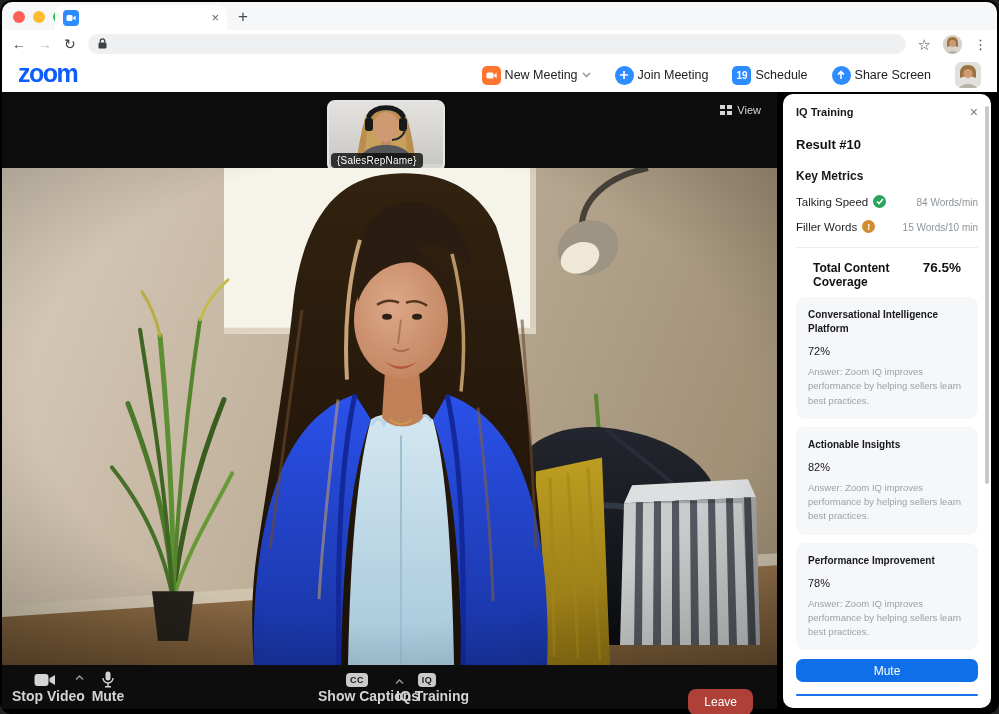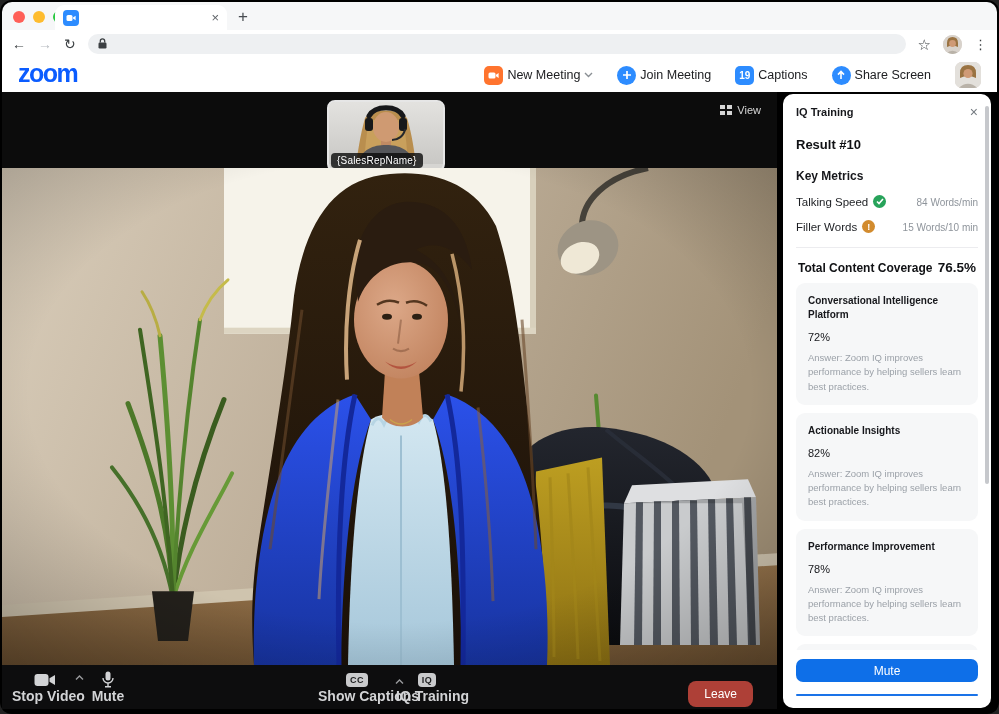--- a/index.html
+++ b/index.html
@@ -45,38 +45,38 @@
   .video { height:497px; position:relative; overflow:hidden; background:#202020; }
   .video svg { display:block; width:100%; height:100%; }
 
   
   .controls { height:44px; margin-bottom:3px; background:#0d0d0e; position:relative; color:#d9dadb; }
   .ctrl { position:absolute; top:6px; text-align:center; cursor:pointer; }
   .ctrl .lbl { font-size:14px; color:#d2d3d5; margin-top:0; white-space:nowrap;font-weight:bold; }
   .ctrl .icn { height:17px; display:flex; align-items:center; justify-content:center; }
   .badge { display:inline-block; background:#c9cacc; color:#1b1c1e; font-size:9px; font-weight:bold; padding:2px 4px; border-radius:4px; letter-spacing:.5px; }
   .chev { position:absolute; top:4px; }
-  .leave-btn { position:absolute; right:24px; top:16px; background:#ae4037; color:#fff; font-size:12px; border:none; border-radius:8px; padding:6px 16px; cursor:pointer; }
+  .leave-btn { position:absolute; right:24px; top:24px; background:#ae4037; color:#fff; font-size:12px; border:none; border-radius:8px; padding:6px 16px; cursor:pointer; }
 
   
   .panel { width:208px; margin:2px 6px 4px 6px; background:#fff; border-radius:10px; display:flex; flex-direction:column; position:relative; overflow:hidden; }
   .p-head { padding:11px 13px 4px; display:flex; align-items:center; }
   .p-title { font-size:11px; font-weight:bold; color:#17181c; }
   .p-close { margin-left:auto; color:#747a80; font-size:14px; line-height:1; cursor:pointer; }
   .p-scroll { flex:1; overflow:hidden; padding:0 13px; }
   .result { font-size:13px; font-weight:bold; color:#101114; margin-top:14px; }
   .km-head { font-size:12px; font-weight:bold; color:#17181c; margin-top:17px; }
   .mrow { display:flex; align-items:flex-end; margin-top:12px; }
   .mrow .mlabel { font-size:11.5px; color:#1c1e22; display:flex; align-items:center; gap:5px; }
   .mrow .mval { margin-left:auto; font-size:10px; color:#8e949b; }
   .sicon { width:13px; height:13px; border-radius:50%; display:inline-flex; align-items:center; justify-content:center; color:#fff; font-size:9px; font-weight:bold; }
   .sicon.good { background:#27a35a; }
   .sicon.warn { background:#d28b2e; }
   .pdivider { height:1px; background:#ececef; margin-top:14px; }
-  .total { display:flex; align-items:baseline; margin:12px 2px 2px; }
+  .total { display:flex; align-items:baseline; margin:12px 17px 2px; }
   .total .tlabel { font-size:12px; font-weight:bold; color:#101114; }
   .total .tval { margin-left:auto; font-size:13.5px; font-weight:bold; color:#101114; }
   .card { background:#f6f7f8; border-radius:9px; padding:11px 12px; margin-top:8px; }
   .card:first-of-type { margin-top:14px; }
   .card .ctitle { font-size:10px; font-weight:bold; color:#17181c; line-height:1.4; }
   .card .cpct { font-size:11px; color:#17181c; margin-top:9px; }
   .card .cans { font-size:9.5px; color:#9ba1a8; margin-top:8px; line-height:1.5; }
   .p-foot { padding:9px 13px 12px; }
   .done-btn { width:100%; height:23px; background:#0e6fe8; border:none; border-radius:7px; color:#fff; font-size:12px; cursor:pointer; }
   .foot-line { height:2px; background:#1a73e8; border-radius:2px; margin-top:12px; }
@@ -150,21 +150,21 @@
       <span class="zact">
         <span class="zic round">
           <svg width="10" height="10" viewBox="0 0 10 10">
               <path d="M5 1 V9 M1 5 H9" stroke="#fff" stroke-width="1.7"></path>
             </svg>
         </span>
         <span>Join Meeting</span>
       </span>
       <span class="zact">
         <span class="zic cal">19</span>
-        <span>Captions</span>
+        <span>Schedule</span>
       </span>
       <span class="zact">
         <span class="zic round">
           <svg width="10" height="10" viewBox="0 0 10 10">
               <path d="M5 9 V2 M2 4.6 L5 1.5 L8 4.6" fill="none" stroke="#fff" stroke-width="1.6"></path>
             </svg>
         </span>
         <span>Share Screen</span>
       </span>
       <span class="avatar zavatar">

